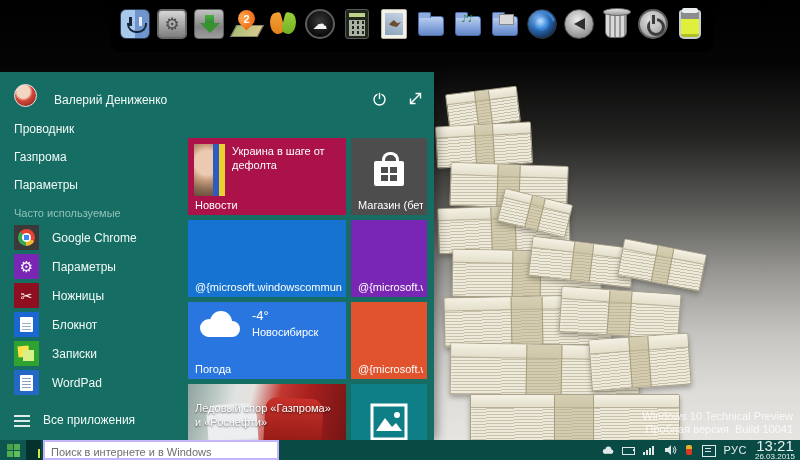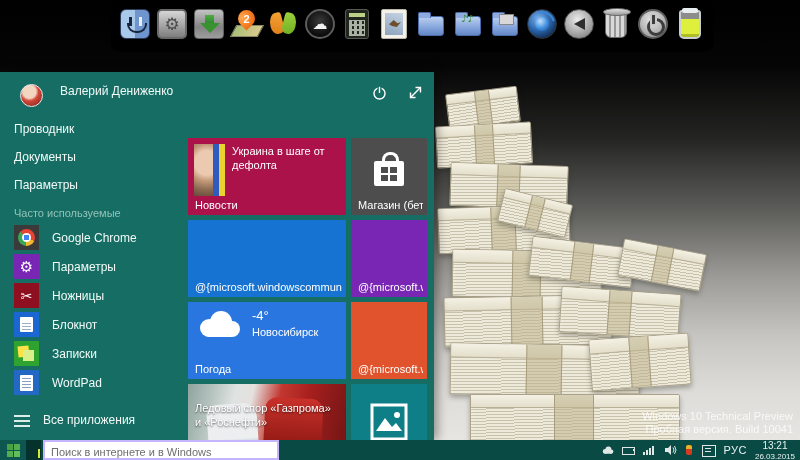--- a/index.html
+++ b/index.html
@@ -86,21 +86,21 @@
   .dk-power .dk-art::before { content:""; position:absolute; left:7px; top:7px; width:12px; height:12px; border-radius:50%; border:3px solid #3c3c3c; }
   .dk-power .dk-art::after { content:""; position:absolute; left:12px; top:4px; width:3px; height:9px; background:#3c3c3c; box-shadow:0 0 0 2px #c9c9c9; }
 
   .dk-glass .dk-art { width:22px; height:29px; margin:0 auto; border-radius:3px 3px 5px 5px; border:2px solid #c7ced2;
     background:linear-gradient(180deg,rgba(255,255,255,.55) 0 28%,#dff03c 28% 88%,#aebe24 88%); }
   .dk-glass .dk-art::before { content:""; position:absolute; left:1px; top:-4px; width:16px; height:5px; background:#e8edf0; border-radius:2px; }
 
   
   .start-menu { position:absolute; left:0; top:72px; width:434px; height:368px; z-index:5;
     background:#156d63; overflow:hidden; box-shadow:3px 0 10px rgba(0,0,0,.4); color:#f2faf8; }
-  .sm-header { position:absolute; left:20px; top:12px; right:10px; display:flex; align-items:flex-start; }
+  .sm-header { position:absolute; left:14px; top:12px; right:10px; display:flex; align-items:flex-end; }
   .avatar { width:23px; height:23px; border-radius:50%; border:1px solid #e8e8e8;
     background:radial-gradient(circle at 40% 32%,#f2d6c2 0 34%,#d4483a 48%,#8c2b22 85%); }
   .sm-user { margin-left:17px; font-size:12px; }
   .sm-header .spacer { flex:1; }
   .hdr-icon { width:17px; height:17px; margin-left:19px; cursor:pointer; }
 
   .sm-nav { position:absolute; left:14px; top:51px; }
   .sm-nav-item { font-size:12px; margin-bottom:16px; line-height:12px; cursor:pointer; }
   .sm-section { position:absolute; left:14px; top:135px; font-size:11px; color:#93c2ba; }
   .sm-apps { position:absolute; left:14px; top:151px; }
@@ -192,21 +192,21 @@
   .ico-signal::before { content:""; position:absolute; left:0; bottom:1px; width:2px; height:3px; background:#dfe8e7;
     box-shadow:3px 0 0 #dfe8e7,3px -2px 0 #dfe8e7,6px 0 0 #dfe8e7,6px -2px 0 #dfe8e7,6px -4px 0 #dfe8e7,9px 0 0 #dfe8e7,9px -2px 0 #dfe8e7,9px -4px 0 #dfe8e7,9px -6px 0 #dfe8e7; }
   .ico-flame { width:9px; }
   .ico-flame::before { content:""; position:absolute; left:1px; top:1px; width:6px; height:10px;
     background:linear-gradient(180deg,#e8b22a 0 40%,#d83a1e 40%); border-radius:2px; }
   .ico-action::before { content:""; position:absolute; left:0; top:1px; width:12px; height:10px; border:1px solid #dfe8e7; }
   .ico-action::after { content:""; position:absolute; left:3px; top:4px; width:6px; height:4px;
     background:repeating-linear-gradient(0deg,#dfe8e7 0 1px,transparent 1px 3px); }
   .tray-lang { font-size:11px; letter-spacing:.5px; cursor:pointer; }
   .tray-clock { height:26px; display:flex; flex-direction:column; align-items:center; cursor:pointer; margin-top:6px; }
-  .tray-time { font-size:10px; line-height:11px; }
+  .tray-time { font-size:15px; line-height:11px; }
   .tray-date { font-size:8px; line-height:11px; }
 </style>
 </head>
 <body>
 
 <div class="screen">
 
   <div class="money-layer">
       <div class="money-stack" style="left: 447px; top: 90px; width: 72px; height: 36px; transform: rotate(-7deg);"></div>
       <div class="money-stack" style="left: 436px; top: 124px; width: 96px; height: 42px; transform: rotate(-3deg);"></div>
@@ -301,21 +301,21 @@
       </svg>
       <svg class="hdr-icon" viewBox="0 0 17 17">
         <line x1="4" y1="13" x2="13" y2="4" stroke="#fff" stroke-width="1.4"></line>
         <path d="M8.5 3.5 H13.5 V8.5" fill="none" stroke="#fff" stroke-width="1.4"></path>
         <path d="M3.5 8.5 V13.5 H8.5" fill="none" stroke="#fff" stroke-width="1.4"></path>
       </svg>
     </div>
 
     <div class="sm-nav">
       <div class="sm-nav-item">Проводник</div>
-      <div class="sm-nav-item">Документы</div>
+      <div class="sm-nav-item">Газпрома</div>
       <div class="sm-nav-item">Параметры</div>
     </div>
 
     <div class="sm-section">Часто используемые</div>
 
     <div class="sm-apps">
       <div class="sm-app">
         <div class="ai ai-chrome"></div>
         <span class="lbl">Google Chrome</span>
       </div>

